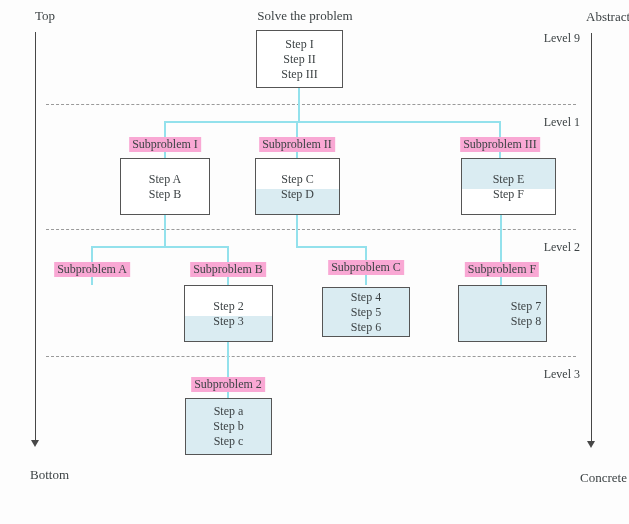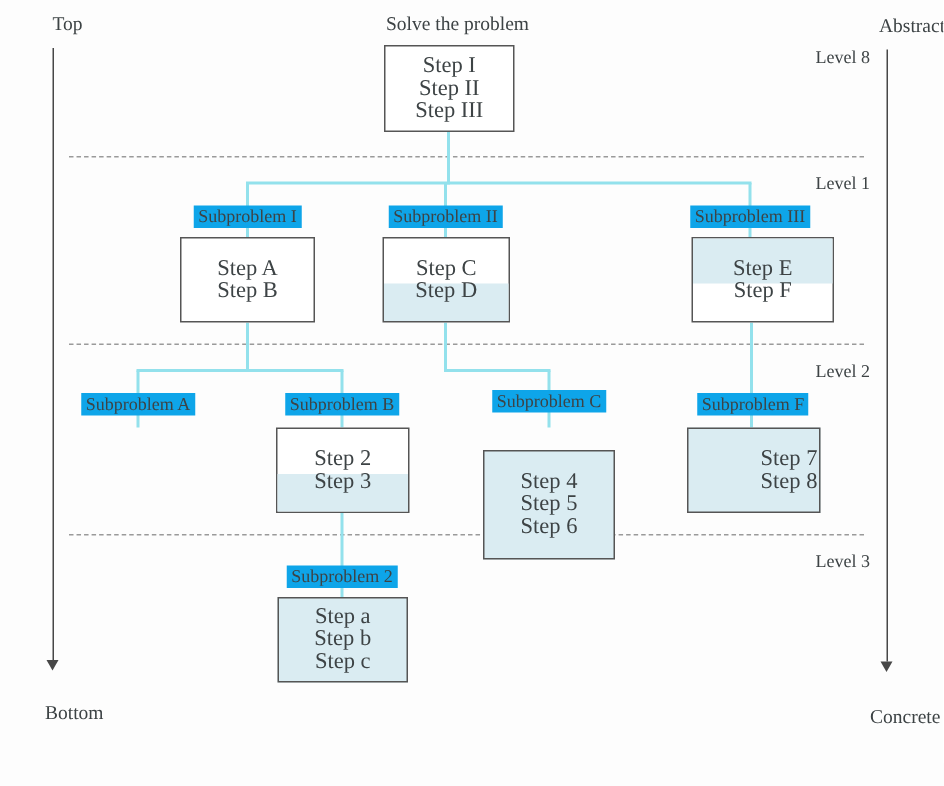--- a/index.html
+++ b/index.html
@@ -12,25 +12,25 @@
   .corner { position:absolute; font-size:13px;margin-left:13px; }
   .title  { position:absolute; font-size:13px; transform:translateX(-50%); white-space:nowrap; }
   .level-label { position:absolute; right:49px; font-size:12px; text-align:right; white-space:nowrap; }
   .dashline { position:absolute; left:46px; width:530px; height:0; border-top:1px dashed var(--dash,#9a9a9a); }
   .axis-line { position:absolute; width:1px; background:#474747; }
   .axis-head { position:absolute; width:0; height:0;
     border-left:4px solid transparent; border-right:4px solid transparent;
     border-top:7px solid #474747; }
   .conn-v { position:absolute; width:2px; background:var(--conn,#93e1ec); z-index:1; }
   .conn-h { position:absolute; height:2px; background:var(--conn,#93e1ec); z-index:1; }
-  .node-label { position:absolute; transform:translateX(-50%); background:#0ea5e9;
+  .node-label { position:absolute; transform:translateX(-50%); background:#f9a8d4;
     padding:0 3px; font-size:12px; white-space:nowrap; z-index:2;text-align:right; }
   .box { position:absolute; border:1px solid var(--bord,#555); background:#fff;
     display:flex; align-items:center; justify-content:center; text-align:center;
-    font-size:15px; line-height:15px; z-index:2; box-sizing:border-box; }
+    font-size:12px; line-height:15px; z-index:2; box-sizing:border-box; }
   .box::before { content:""; position:absolute; left:0; right:0; display:none;
     background:var(--shade,#daecf2); }
   .box[data-shade="full"] { background:var(--shade,#daecf2); }
   .box[data-shade="bottom"]::before { display:block; bottom:0; height:45%; }
   .box[data-shade="top"]::before    { display:block; top:0;    height:55%; }
   .box .steps { position:relative; }
 </style>
 </head>
 <body>
 
@@ -45,21 +45,21 @@
 
   <div class="axis-line" style="left:35px; top:32px; height:408px;"></div>
   <div class="axis-head" style="left:31px; top:440px;"></div>
   <div class="axis-line" style="left:591px; top:33px; height:408px;"></div>
   <div class="axis-head" style="left:587px; top:441px;"></div>
 
   <div class="dashline" style="top:104px;"></div>
   <div class="dashline" style="top:229px;"></div>
   <div class="dashline" style="top:356px;"></div>
 
-  <div class="level-label" style="top:31px;">Level 8</div>
+  <div class="level-label" style="top:31px;">Level 9</div>
   <div class="level-label" style="top:115px;">Level 1</div>
   <div class="level-label" style="top:240px;">Level 2</div>
   <div class="level-label" style="top:367px;">Level 3</div>
 
   <div class="conn-v" style="left:298px; top:88px;  height:35px;"></div>
   <div class="conn-h" style="left:164px; top:121px; width:337px;"></div>
   <div class="conn-v" style="left:164px; top:122px; height:36px;"></div>
   <div class="conn-v" style="left:296px; top:122px; height:36px;"></div>
   <div class="conn-v" style="left:499px; top:122px; height:36px;"></div>
 
@@ -107,21 +107,21 @@
         <div>Step E</div>
         <div>Step F</div>
       </div>
   </div>
   <div class="box" style="left:184px; top:285px; width:89px; height:57px;" data-shade="bottom">
     <div class="steps">
         <div>Step 2</div>
         <div>Step 3</div>
       </div>
   </div>
-  <div class="box" style="left:322px; top:300px; width:88px; height:73px;" data-shade="full">
+  <div class="box" style="left:322px; top:287px; width:88px; height:50px;" data-shade="full">
     <div class="steps">
         <div>Step 4</div>
         <div>Step 5</div>
         <div>Step 6</div>
       </div>
   </div>
   <div class="box" style="left:458px; top:285px; width:89px; height:57px;padding-left:47px;" data-shade="full">
     <div class="steps">
         <div>Step 7</div>
         <div>Step 8</div>

